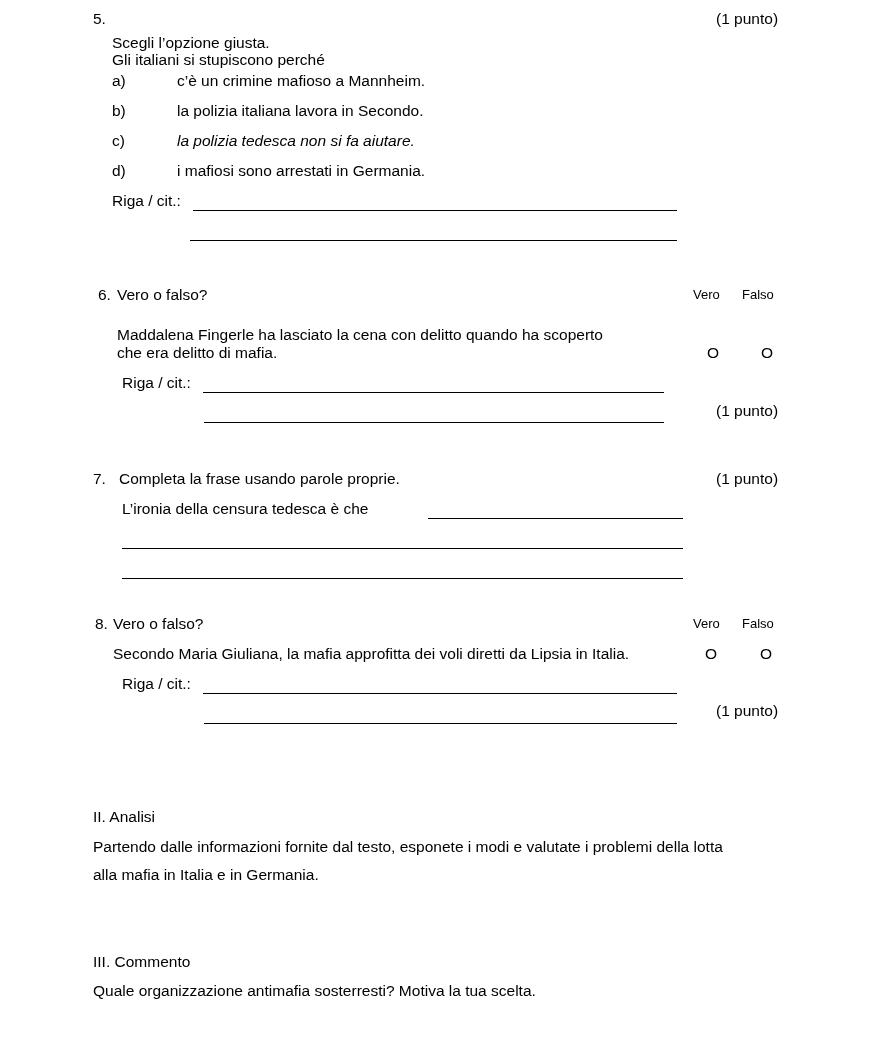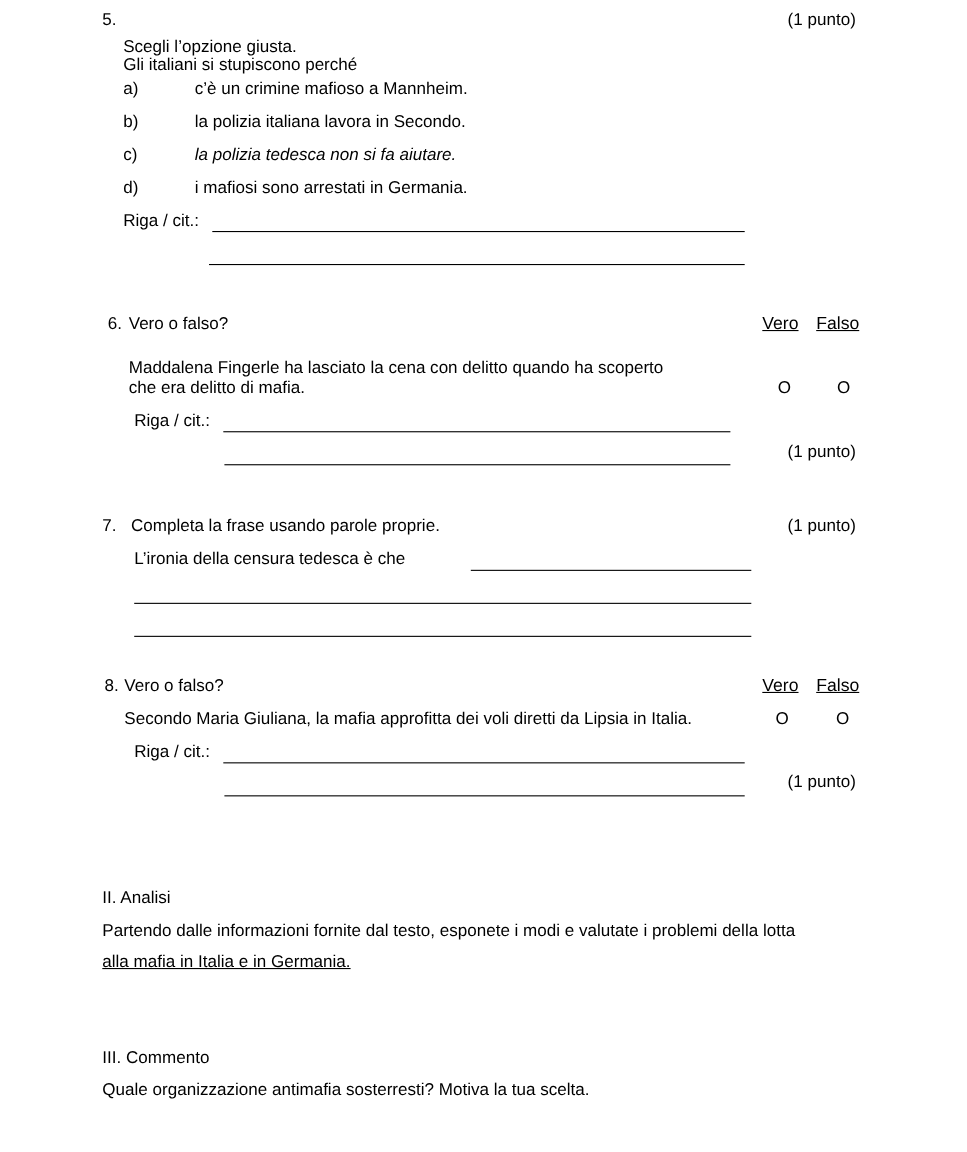--- a/index.html
+++ b/index.html
@@ -28,21 +28,21 @@
     position: absolute;
     font-size: 15.5px;
     line-height: 18px;
     white-space: pre;
   }
 
   .num        { position: absolute; font-size: 15.5px; line-height: 18px; white-space: pre; }
   .opt-letter { position: absolute; font-size: 15.5px; line-height: 18px; white-space: pre; }
   .opt-text   { position: absolute; font-size: 15.5px; line-height: 18px; white-space: pre; margin-left: 44px; }
   .points     { position: absolute; font-size: 15.5px; line-height: 18px; white-space: pre; }
-  .vf-head    { position: absolute; font-size: 16px; line-height: 18px; white-space: pre; text-decoration: underline; }
+  .vf-head    { position: absolute; font-size: 13px; line-height: 18px; white-space: pre; }
   .vf-circle  { position: absolute; font-size: 15.5px; line-height: 18px; white-space: pre; }
   .section-h  { position: absolute; font-size: 15.5px; line-height: 18px; white-space: pre; }
 
   
   .rule {
     position: absolute;
     height: 0;
     border-top: 1px solid #000000;
   }
 </style>
@@ -116,21 +116,21 @@
 
     <span class="row" style="left:122px; top:675px;">Riga / cit.:</span>
     <div class="rule" style="left:203px; top:693px; width:474px;"></div>
     <div class="rule" style="left:204px; top:723px; width:473px;"></div>
     <span class="points" style="left:716px; top:702px;">(1 punto)</span>
   </div>
 
   <div>
     <span class="section-h" style="left:93px; top:808px;">II. Analisi</span>
     <span class="row" style="left:93px; top:838px;">Partendo dalle informazioni fornite dal testo, esponete i modi e valutate i problemi della lotta</span>
-    <span class="row" style="left:93px; top:866px;text-decoration:underline;">alla mafia in Italia e in Germania.</span>
+    <span class="row" style="left:93px; top:866px;">alla mafia in Italia e in Germania.</span>
   </div>
 
   <div>
     <span class="section-h" style="left:93px; top:953px;">III. Commento</span>
     <span class="row" style="left:93px; top:982px;">Quale organizzazione antimafia sosterresti? Motiva la tua scelta.</span>
   </div>
 
 </div>
 
 </body></html>

